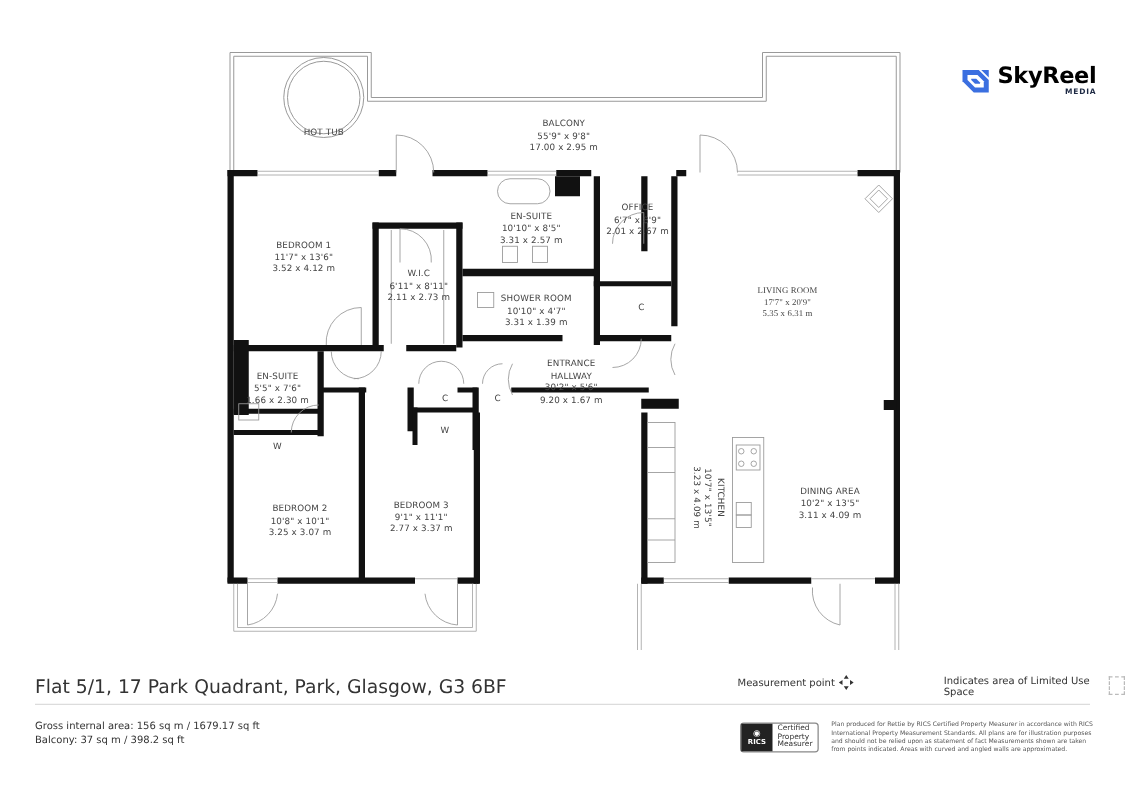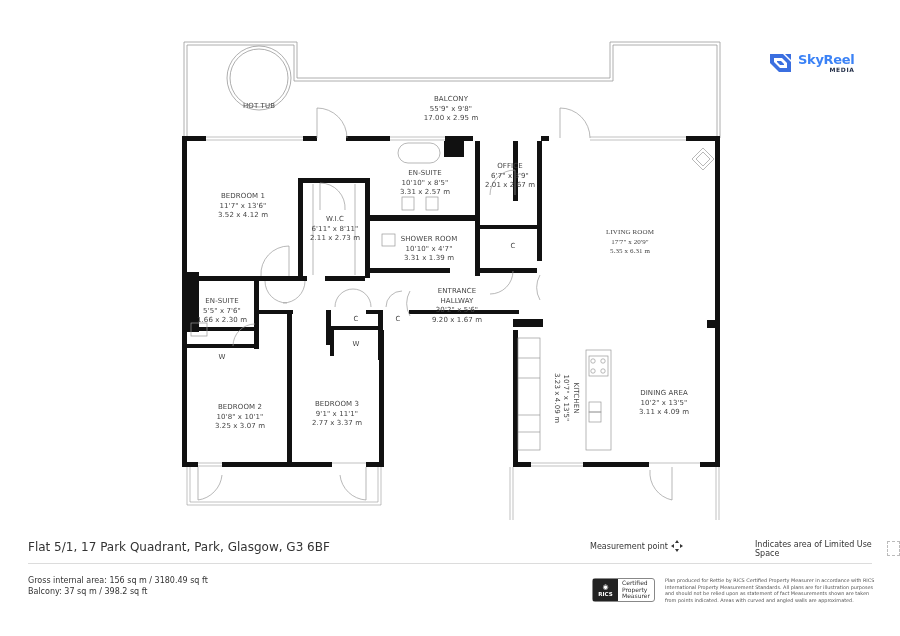--- a/index.html
+++ b/index.html
@@ -2,23 +2,23 @@
 <html><head>
 <meta charset="utf-8">
 <style>
   html, body { margin:0; padding:0; background:#ffffff; }
   body { width:900px; height:636px; position:relative; overflow:hidden; font-family:"DejaVu Sans", sans-serif; color:#333; }
   .plan { position:absolute; left:0; top:0; width:900px; height:520px; }
   .room-label { position:absolute; text-align:center; font-size:7px; line-height:9.5px; color:#444; letter-spacing:0.1px; white-space:nowrap; transform:translateX(-50%); }
   .room-label .nm { display:block; }
   .logo { position:absolute; left:769px; top:52px; display:flex; align-items:center; }
   .logo-text { margin-left:5px; line-height:1; }
-  .logo-name { font-family:"DejaVu Sans", sans-serif; font-weight:bold; font-size:13px; color:#3b82f6; letter-spacing:-0.3px; }
+  .logo-name { font-family:"DejaVu Sans", sans-serif; font-weight:bold; font-size:18px; color:#000000; letter-spacing:-0.3px; }
   .logo-sub { font-family:"DejaVu Sans", sans-serif; font-weight:bold; font-size:6px; color:#1e2a44; text-align:right; letter-spacing:0.6px; margin-top:1px; }
-  .address { position:absolute; left:28px; top:540px; font-size:12px; color:#333; }
+  .address { position:absolute; left:28px; top:540px; font-size:15px; color:#333; }
   .legend-mp { position:absolute; left:590px; top:540px; font-size:8px; color:#333; display:flex; align-items:center; }
   .legend-lu { position:absolute; left:715px; top:540px; font-size:8px; color:#333; display:flex; align-items:center;padding-left:40px; }
   .lu-box { width:13px; height:13px; border:1px dashed #bbb; margin-left:5px; margin-top:-2px; }
   .divider { position:absolute; left:28px; top:563px; width:844px; height:1px; background:#dcdcdc; }
   .area-lines { position:absolute; left:28px; top:576px; font-size:8px; color:#333; line-height:10.5px; }
   .area-total { font-size:10px; font-weight:bold; color:#222; line-height:13px; }
   .rics { position:absolute; left:592px; top:578px; display:flex; align-items:stretch; border:1px solid #888; border-radius:3px; height:22px; }
   .rics-badge { width:25px; background:#222; color:#fff; font-size:5.5px; font-weight:bold; display:flex; flex-direction:column; align-items:center; justify-content:center; }
   .rics-text { font-size:6px; color:#333; line-height:6.5px; padding:1px 4px; display:flex; flex-direction:column; justify-content:center; }
   .disclaimer { position:absolute; left:665px; top:577px; width:210px; font-size:4.9px; line-height:6.7px; color:#555; }
@@ -262,21 +262,21 @@
 </div>
 
 <div class="legend-lu">
   <span>Indicates area of  Limited Use Space</span>
   <div class="lu-box"></div>
 </div>
 
 <div class="divider"></div>
 
 <div class="area-lines">
-  <div>Gross internal area: 156 sq m / 3180.49 sq ft</div>
+  <div>Gross internal area: 156 sq m / 1679.17 sq ft</div>
   <div>Balcony: 37 sq m / 398.2 sq ft</div>
 </div>
 
 <div class="rics">
   <div class="rics-badge">
     <span style="font-size:7px;">◉</span>
     <span>RICS</span>
   </div>
   <div class="rics-text">
     <span>Certified</span>

